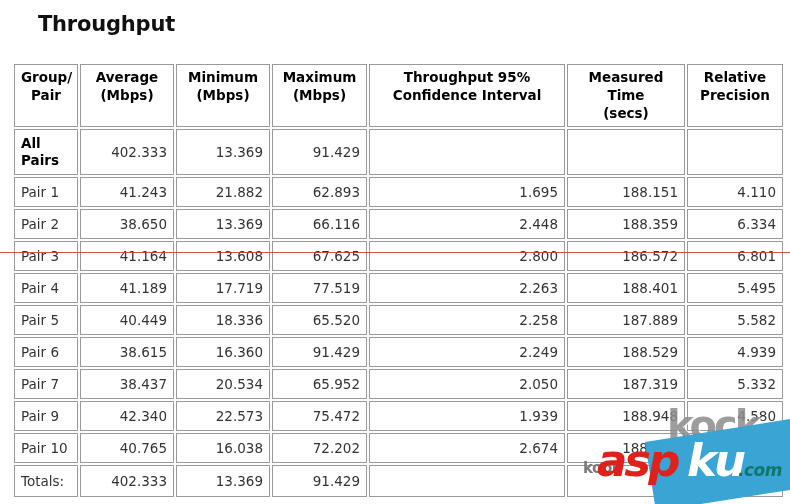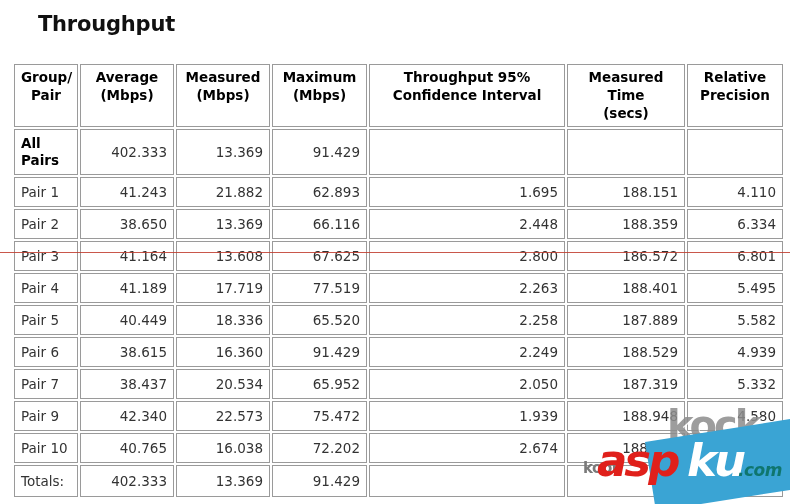--- a/index.html
+++ b/index.html
@@ -213,21 +213,21 @@
       <tr>
         <th class="hleft">
           <span>Group/</span><br>
           <span>Pair</span>
         </th>
         <th>
           <span>Average</span><br>
           <span>(Mbps)</span>
         </th>
         <th>
-          <span>Measured</span><br>
+          <span>Minimum</span><br>
           <span>(Mbps)</span>
         </th>
         <th>
           <span>Maximum</span><br>
           <span>(Mbps)</span>
         </th>
         <th>
           <span>Throughput 95%</span><br>
           <span>Confidence Interval</span>
         </th>

